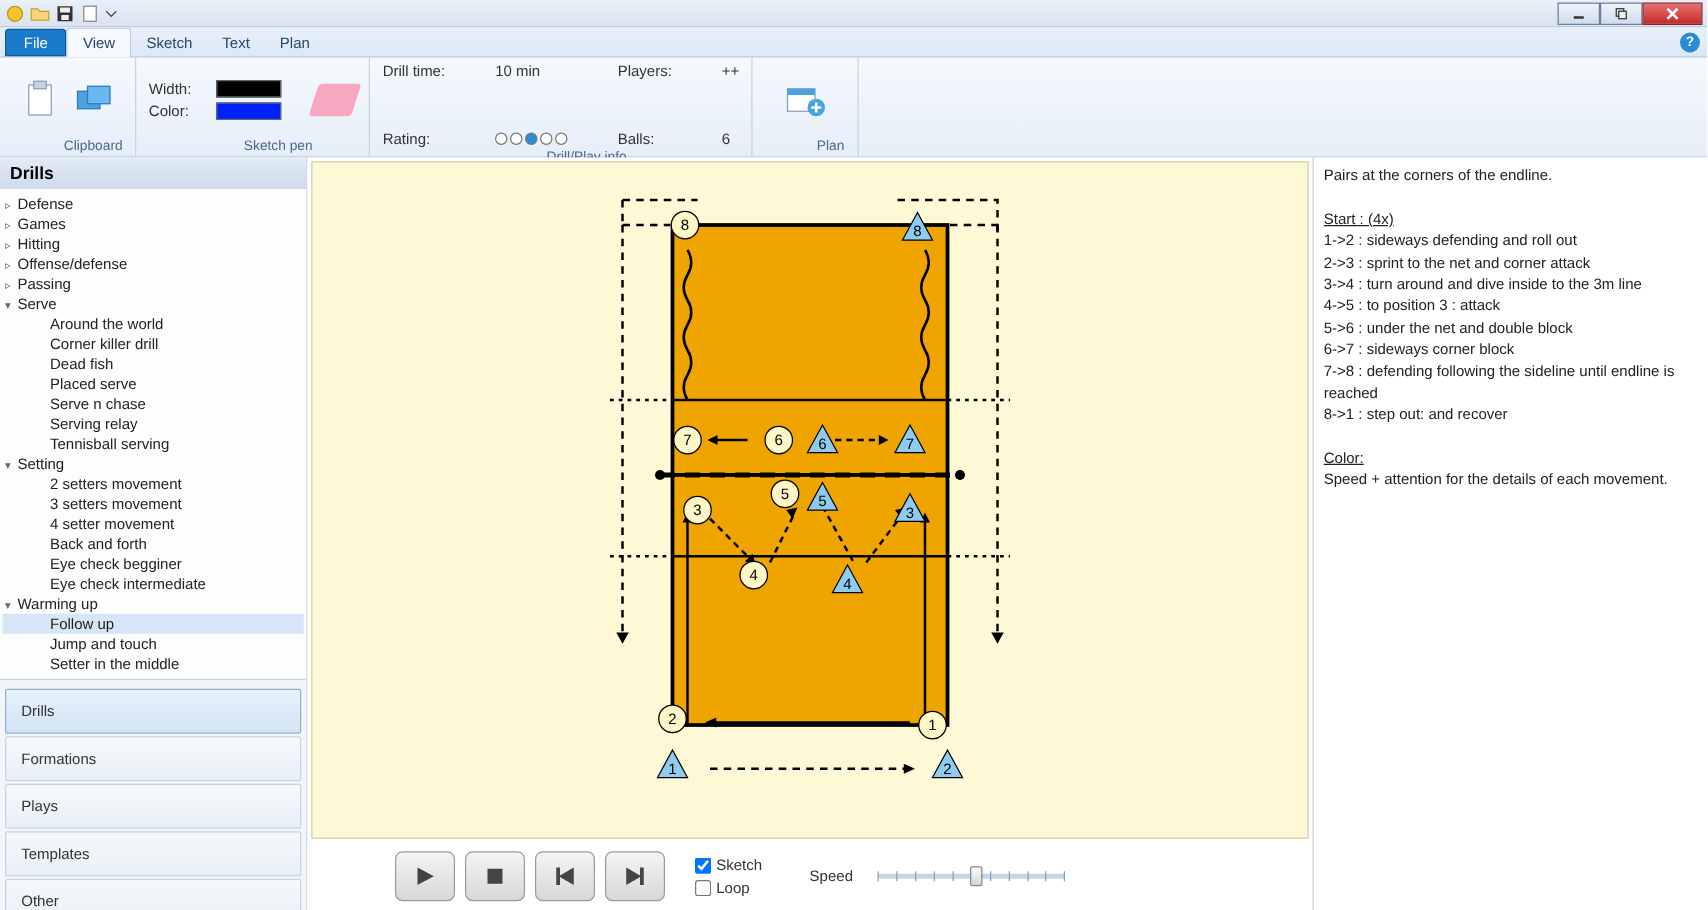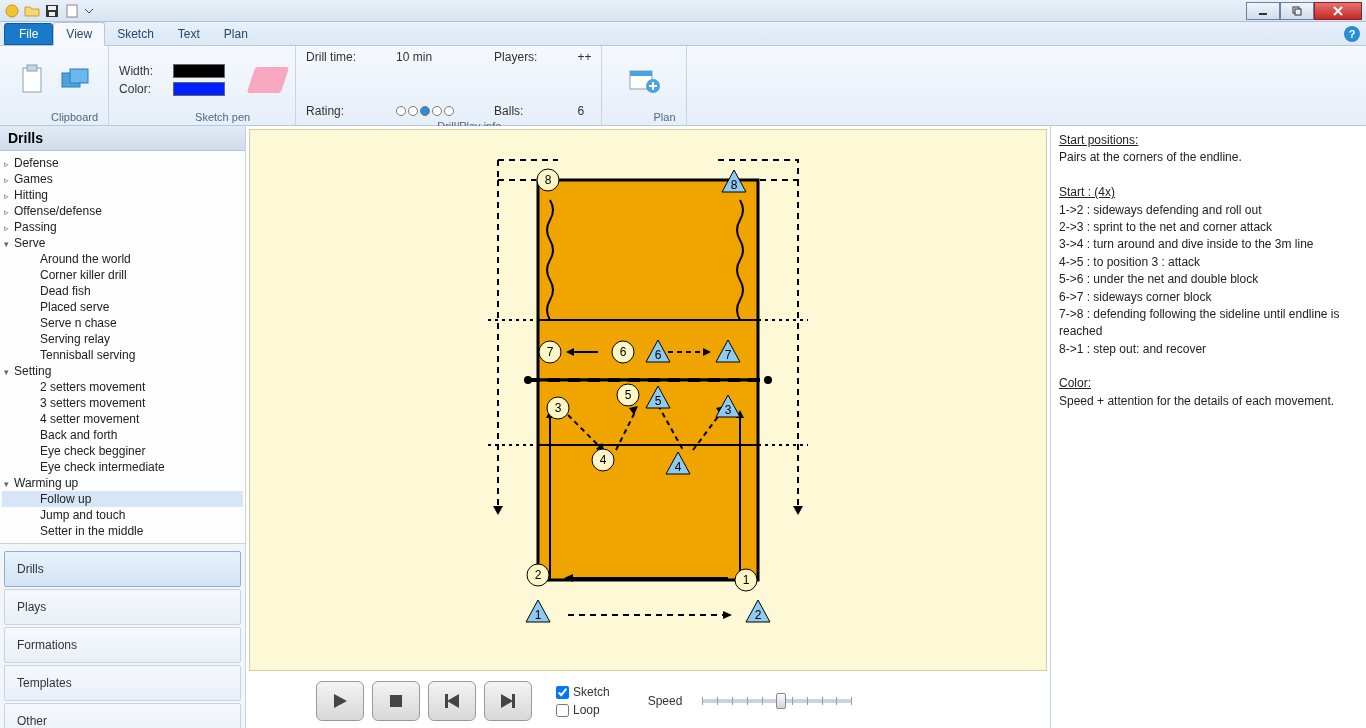--- a/index.html
+++ b/index.html
@@ -227,22 +227,22 @@
         <div class="leaf">Back and forth</div>
         <div class="leaf">Eye check begginer</div>
         <div class="leaf">Eye check intermediate</div>
         <div class="node open">Warming up</div>
         <div class="leaf sel">Follow up</div>
         <div class="leaf">Jump and touch</div>
         <div class="leaf">Setter in the middle</div>
       </div>
     <div class="nav-buttons" id="navbtns">
         <div class="nav-btn active">Drills</div>
+        <div class="nav-btn">Formations</div>
         <div class="nav-btn">Plays</div>
-        <div class="nav-btn">Formations</div>
         <div class="nav-btn">Templates</div>
         <div class="nav-btn">Other</div>
       </div>
   </div>
 
   <div class="center">
     <div class="canvas-wrap">
       <svg class="court-svg" viewBox="0 0 560 520">
 
         <rect x="170" y="40" width="220" height="200" fill="#f0a400" stroke="#000" stroke-width="3"></rect>
@@ -416,21 +416,20 @@
               <div class="tick"></div>
               <div class="tick"></div>
             </div>
           <div class="thumb"></div>
         </div>
       </div>
     </div>
   </div>
 
   <div class="rightpane">
-    <div class="hd">Start positions:</div>
     <div>Pairs at the corners of the endline.</div>
     <br>
     <div class="hd">Start :   (4x)</div>
     <div id="desc-lines">
         <div>1-&gt;2 : sideways defending and roll out</div>
         <div>2-&gt;3 : sprint to the net and corner attack</div>
         <div>3-&gt;4 : turn around and dive inside to the 3m line</div>
         <div>4-&gt;5 : to position 3 : attack</div>
         <div>5-&gt;6 : under the net and double block</div>
         <div>6-&gt;7 : sideways corner block</div>

